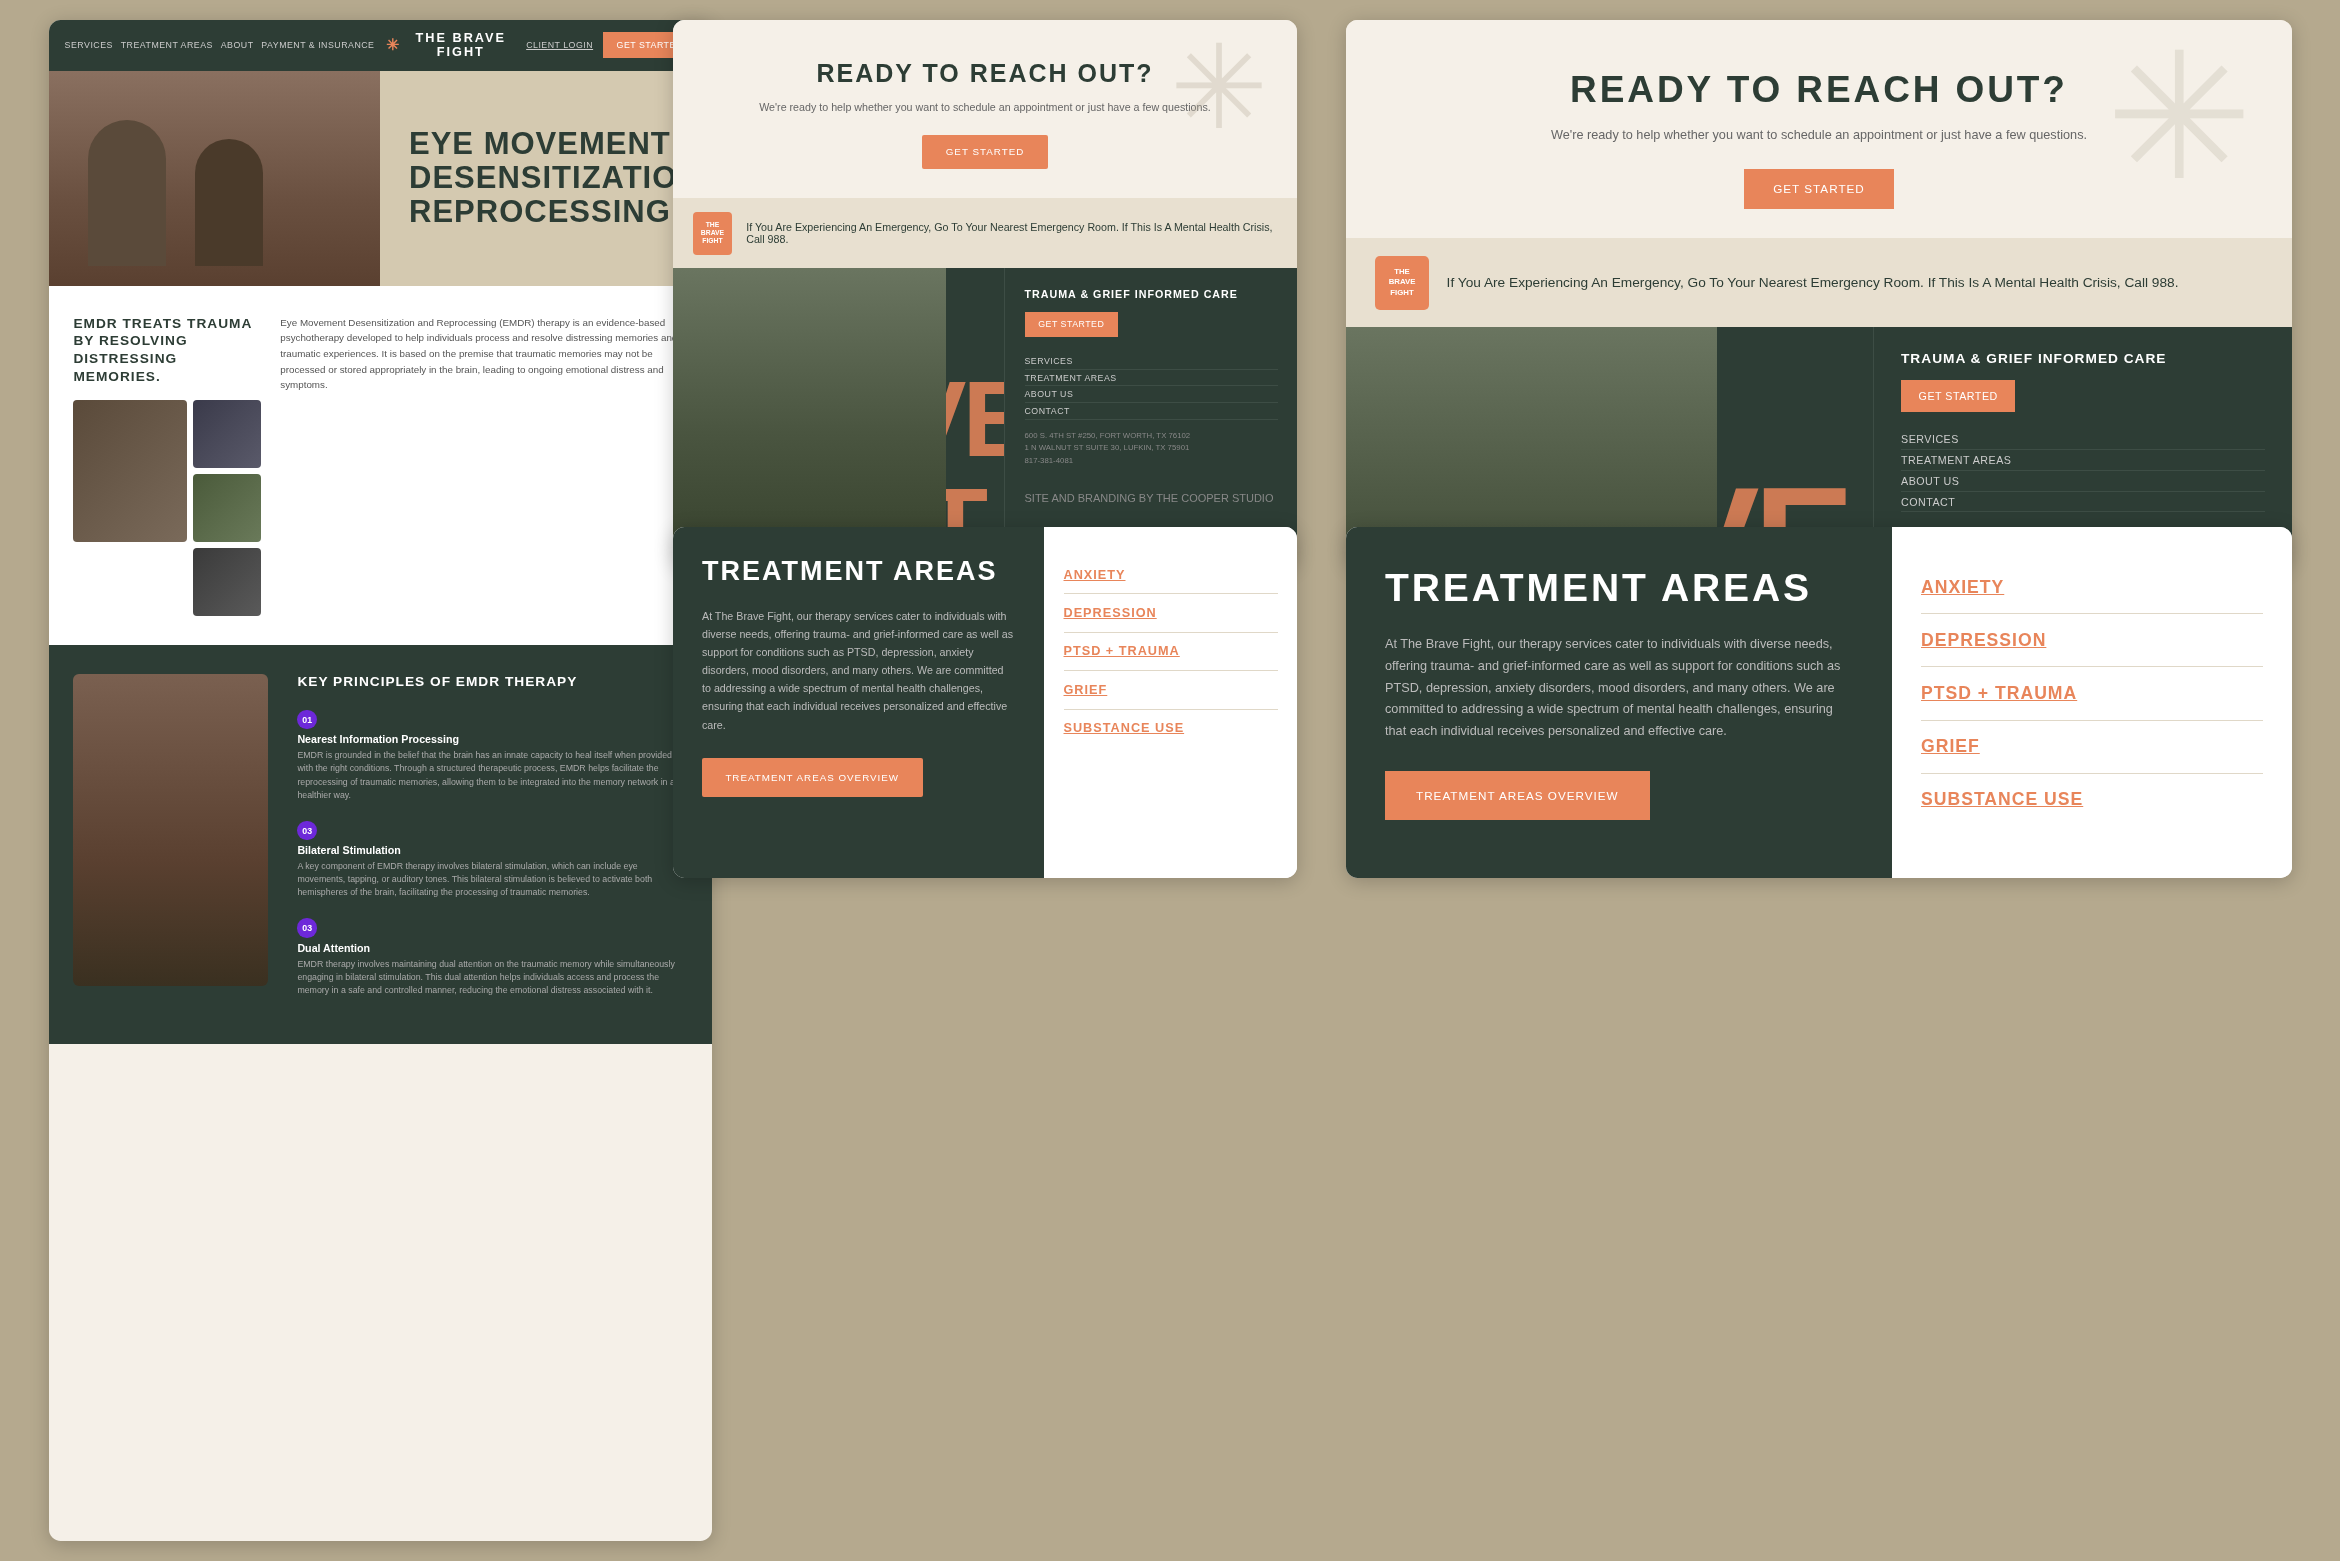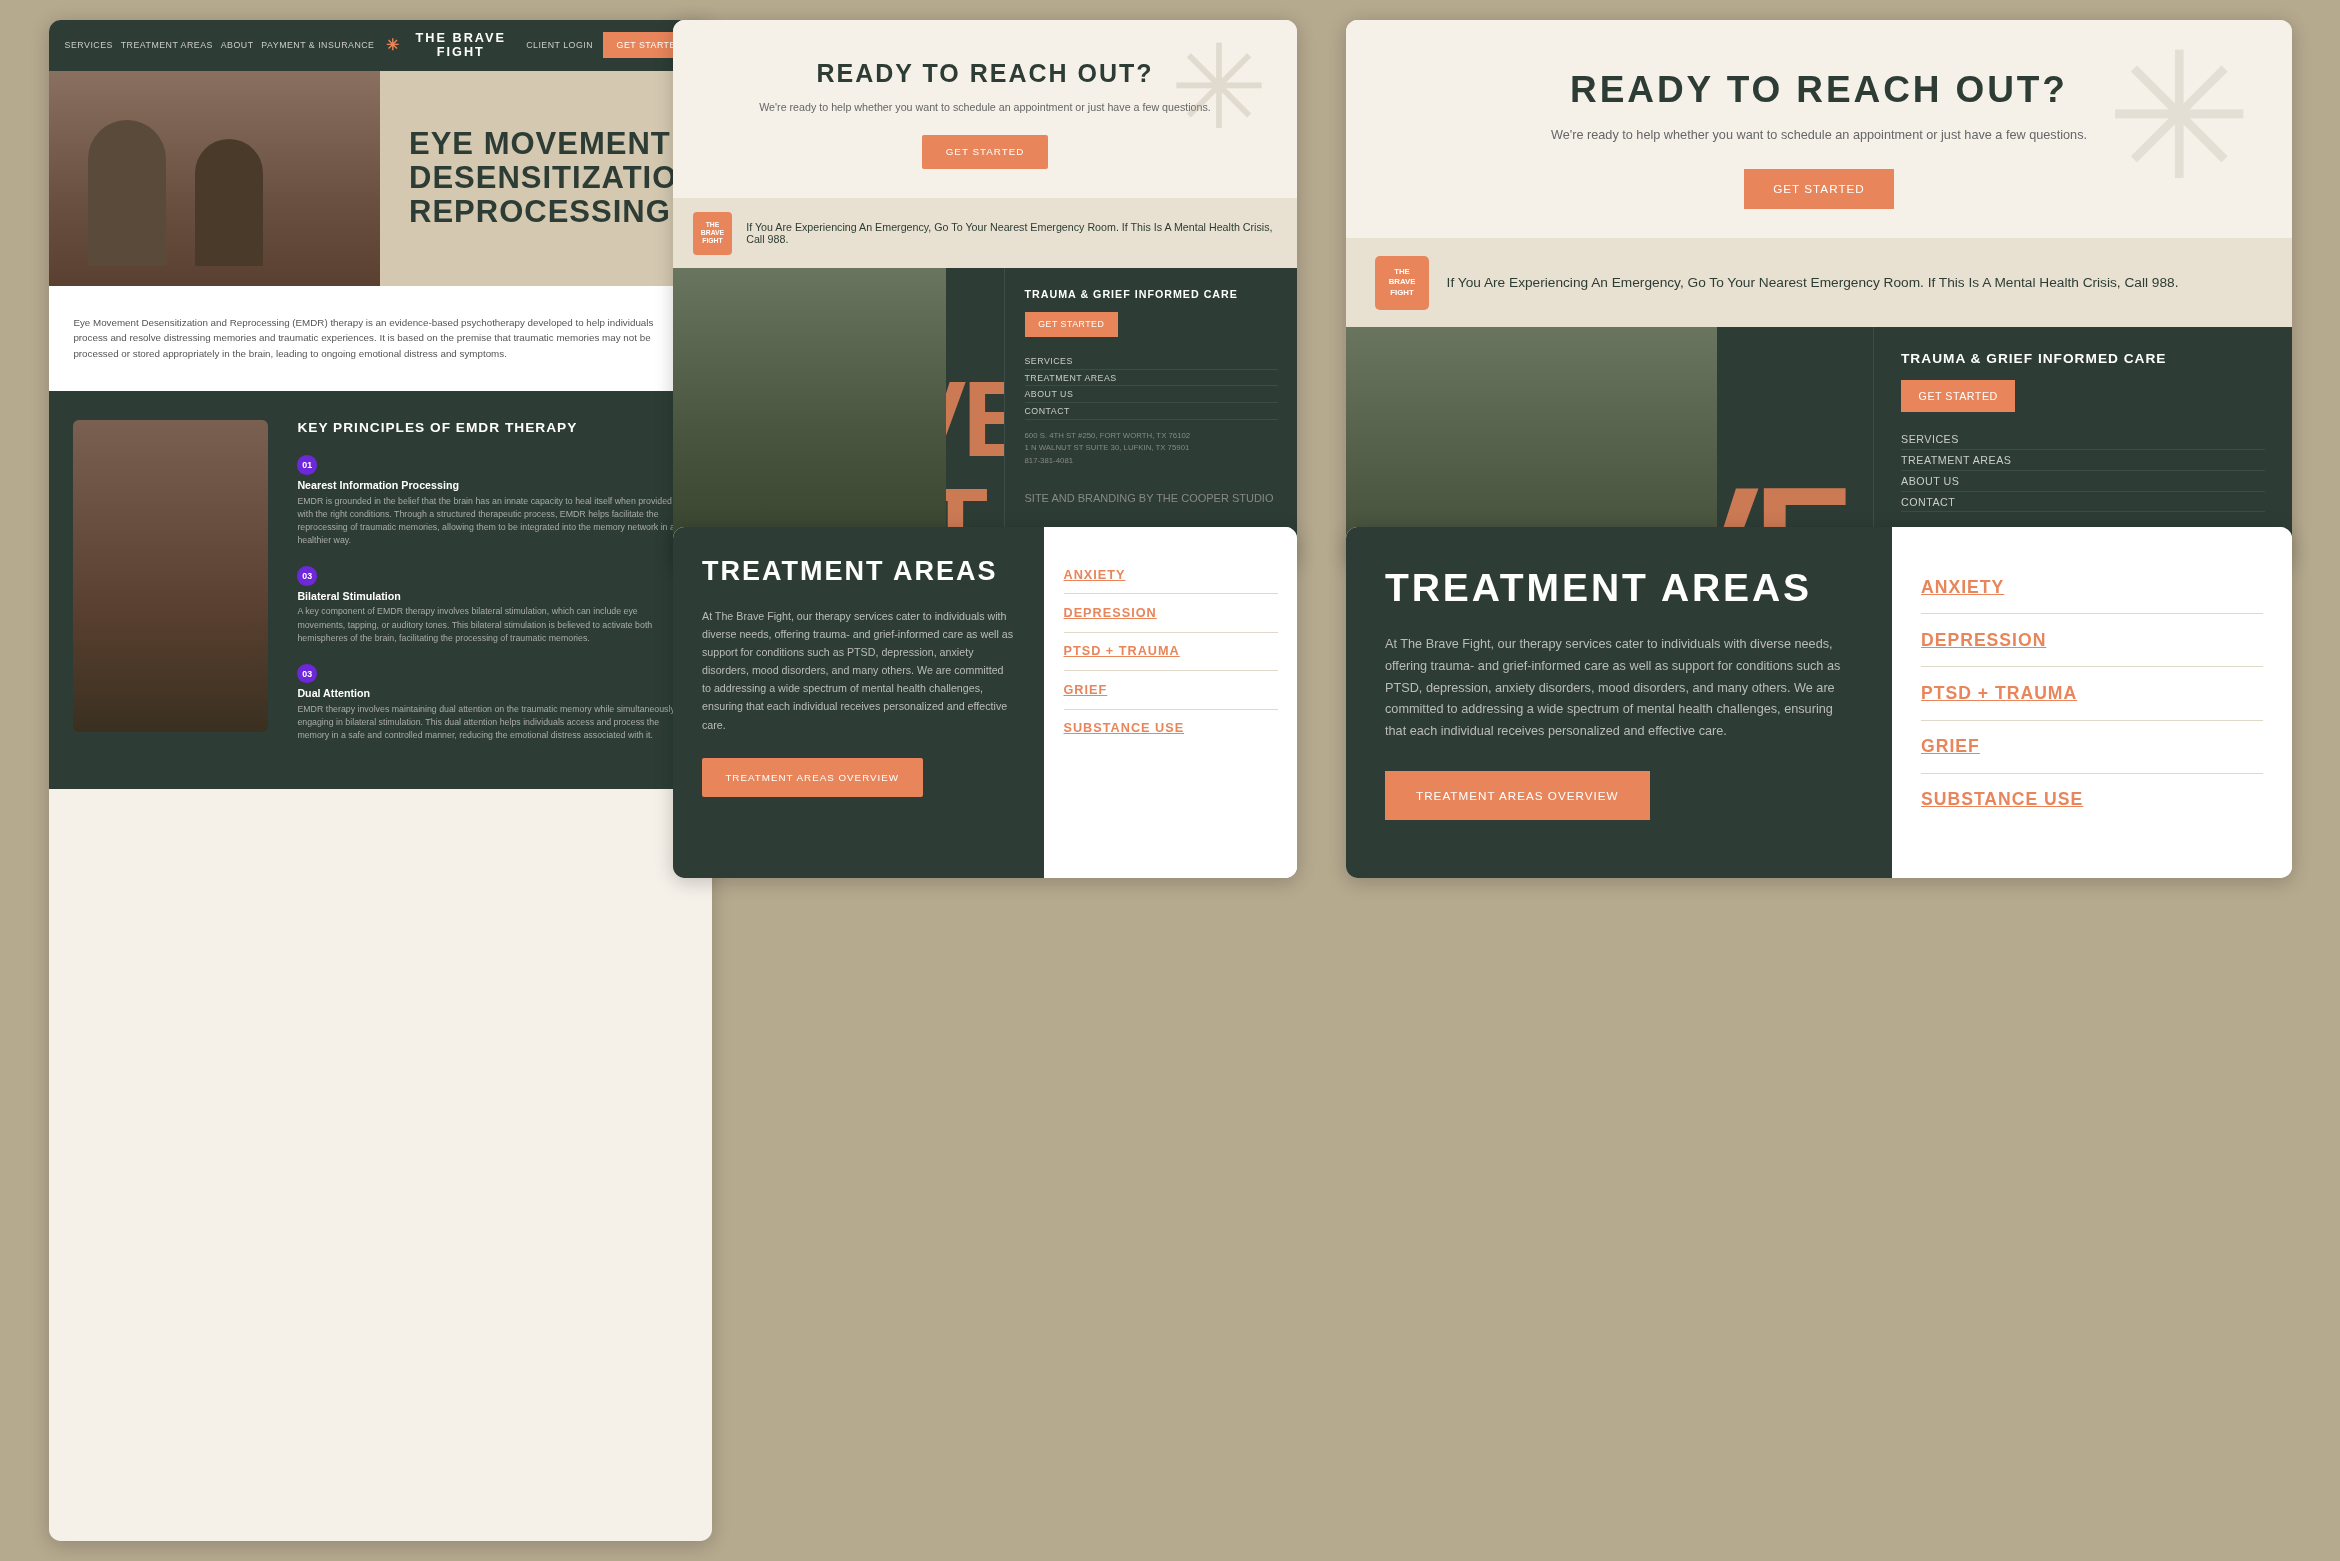--- a/index.html
+++ b/index.html
@@ -65,20 +65,21 @@
     .nav-right {
       display: flex;
       align-items: center;
       gap: 9.8px;
     }
     .nav-client-login {
       color: #ccc;
       font-size: 8.8px;
       text-transform: uppercase;
       letter-spacing: 0.5px;
+      text-decoration: underline;
     }
     .nav-get-started {
       background: #e8855a;
       color: white;
       font-size: 8.8px;
       text-transform: uppercase;
       letter-spacing: 0.5px;
       padding: 7.8px 13.7px;
       cursor: pointer;
     }
@@ -732,20 +733,29 @@
   </nav>
 
   <div class="hero-section">
     <div class="img-two-people wall-bg"></div>
     <div class="hero-bg-text">
       <h1 class="hero-title">EYE MOVEMENT DESENSITIZATION REPROCESSING</h1>
     </div>
   </div>
 
   <div class="treats-section">
+    <div class="treats-left">
+      <h2 class="treats-title">EMDR TREATS TRAUMA BY RESOLVING DISTRESSING MEMORIES.</h2>
+      <div class="treats-images">
+        <div class="treats-img-placeholder tall" style="background: linear-gradient(135deg,#5a4a3a,#7a6a5a);"></div>
+        <div class="treats-img-placeholder phone" style="height:68px;"></div>
+        <div class="treats-img-placeholder book" style="height:68px;"></div>
+        <div class="treats-img-placeholder" style="background:linear-gradient(135deg,#3a3a3a,#5a5a5a);height:68px;grid-column:2;"></div>
+      </div>
+    </div>
     <div class="treats-right">
       <p class="treats-description">Eye Movement Desensitization and Reprocessing (EMDR) therapy is an evidence-based psychotherapy developed to help individuals process and resolve distressing memories and traumatic experiences. It is based on the premise that traumatic memories may not be processed or stored appropriately in the brain, leading to ongoing emotional distress and symptoms.</p>
     </div>
   </div>
 
   <div class="dark-section">
     <div class="dark-left">
       <div class="dark-person-img woman-portrait"></div>
     </div>
     <div class="dark-right">

